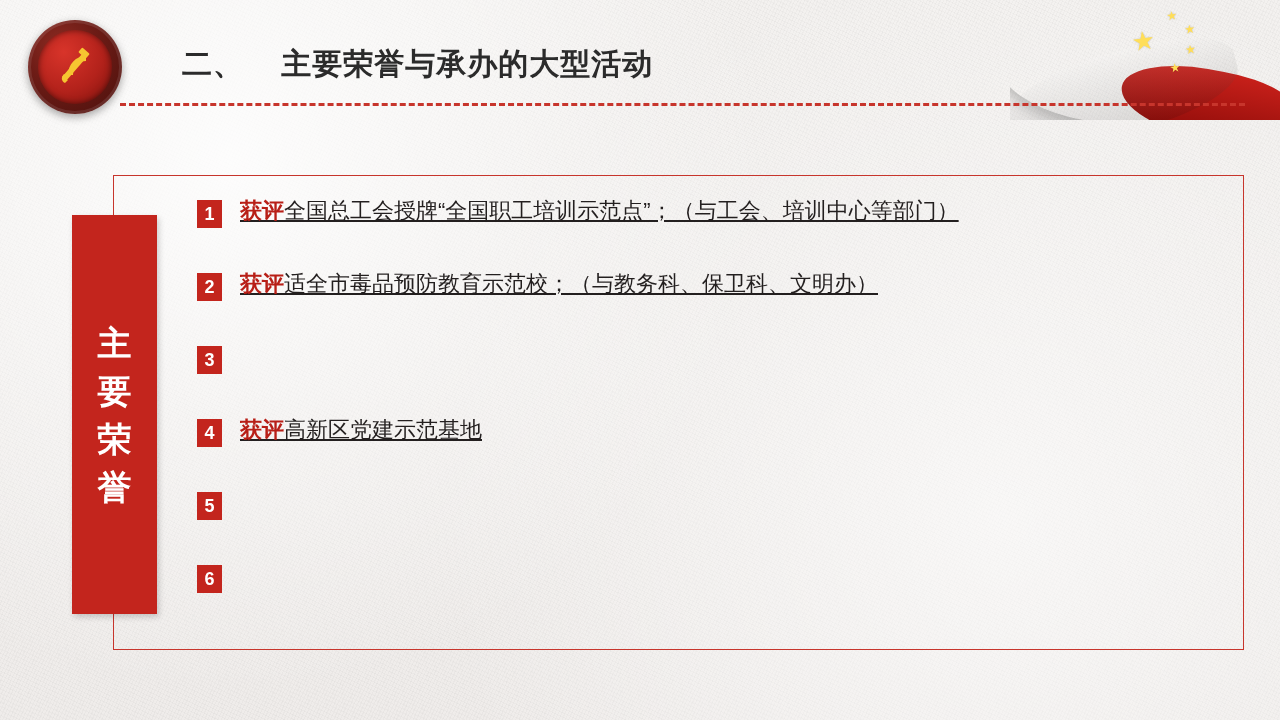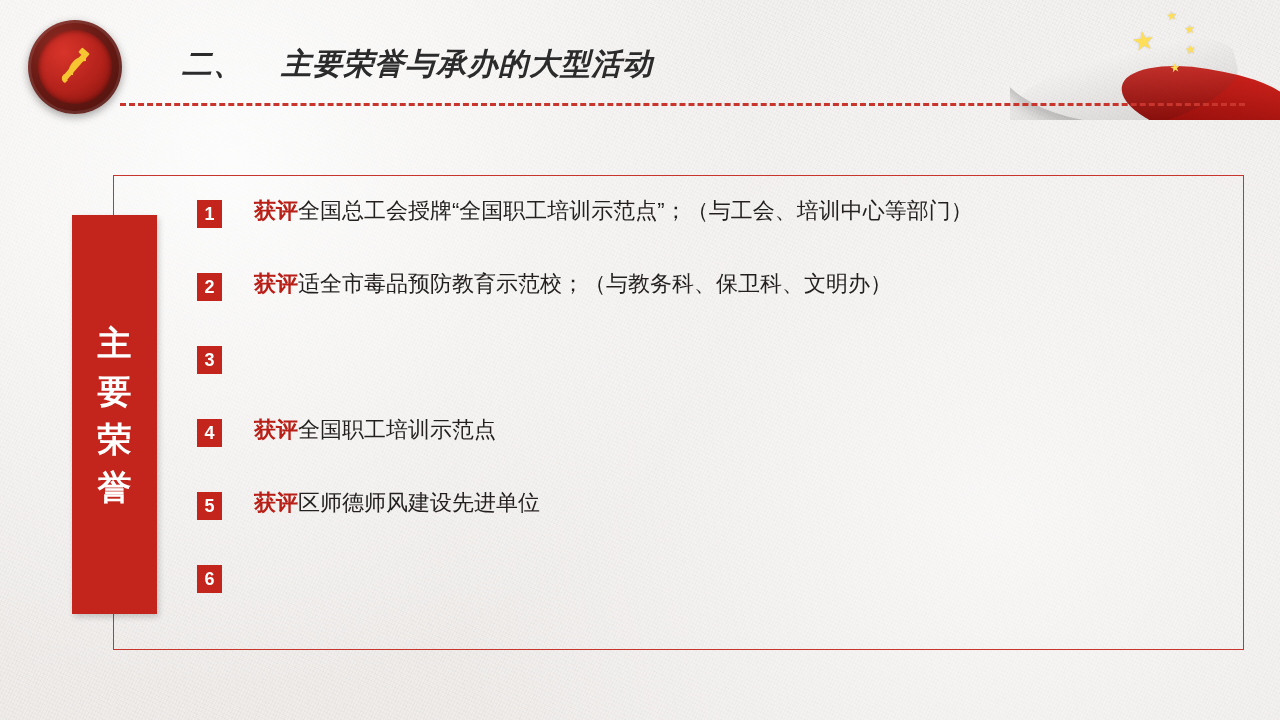--- a/index.html
+++ b/index.html
@@ -31,21 +31,20 @@
   
   .header-title {
     position: absolute;
     left: 182px;
     top: 44px;
     font-size: 30px;
     font-weight: bold;
     color: #2b2b2b;
     letter-spacing: 1px;
     white-space: nowrap;
-    font-style: italic;
   }
   .header-rule {
     position: absolute;
     left: 120px;
     top: 103px;
     width: 1125px;
     height: 0;
     border-top: 3px dashed #c7352c;
   }
 
@@ -189,25 +188,26 @@
     background: #c3251d;
     color: #fff;
     font-size: 18px;
     font-weight: bold;
     display: flex;
     align-items: center;
     justify-content: center;
     margin-top: 4px;
   }
   .text {
-    margin-left: 32px;
+    margin-left: 18px;
     font-size: 22px;
     color: #231f1f;
     line-height: 30px;
     white-space: nowrap;
+    text-decoration: underline;
   }
   .text .kw {
     color: #b81f17;
     font-weight: bold;
   }
 </style>
 </head>
 <body>
 
 <div class="slide">
@@ -270,29 +270,26 @@
       </div>
     </div>
 
     <div class="row">
       <div class="num">3</div>
     </div>
 
     <div class="row">
       <div class="num">4</div>
       <div class="text">
-        <span class="kw">获评</span><span>全国职工培训示范点</span>
+        <span class="kw">获评</span><span>高新区党建示范基地</span>
       </div>
     </div>
 
     <div class="row">
       <div class="num">5</div>
-      <div class="text">
-        <span class="kw">获评</span><span>区师德师风建设先进单位</span>
-      </div>
     </div>
 
     <div class="row">
       <div class="num">6</div>
     </div>
 
   </div>
 </div>
 
 </body></html>

